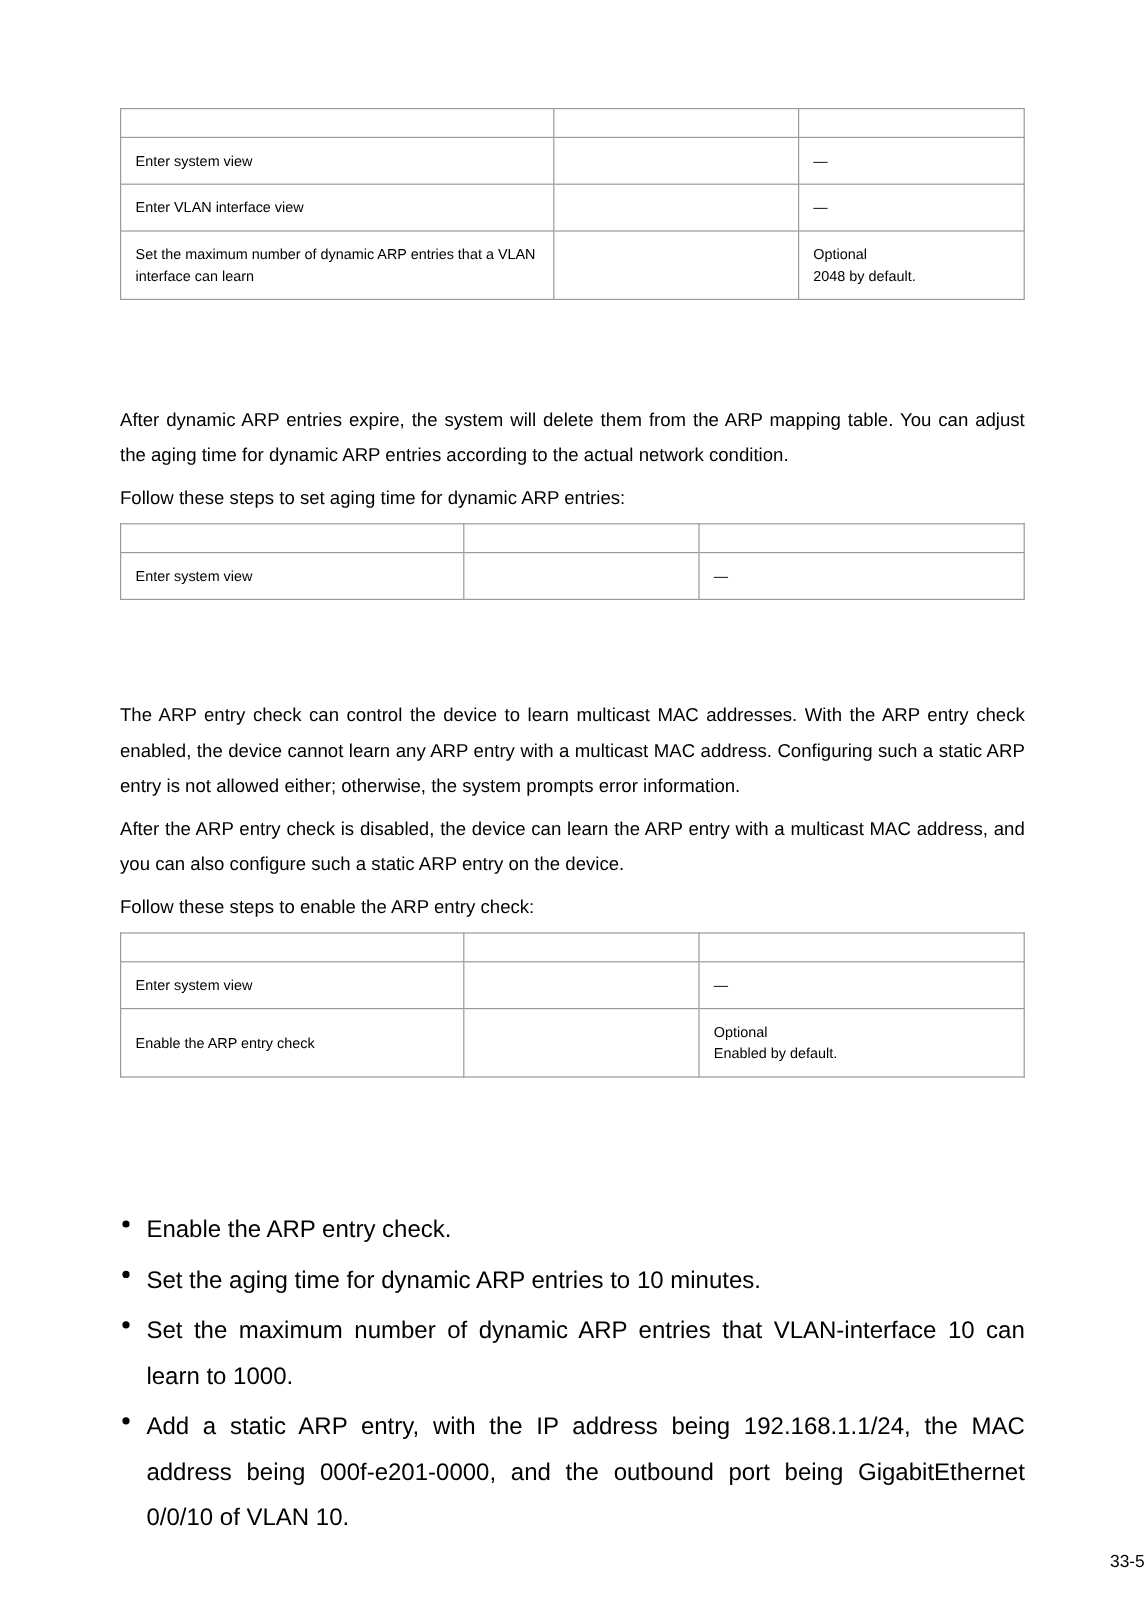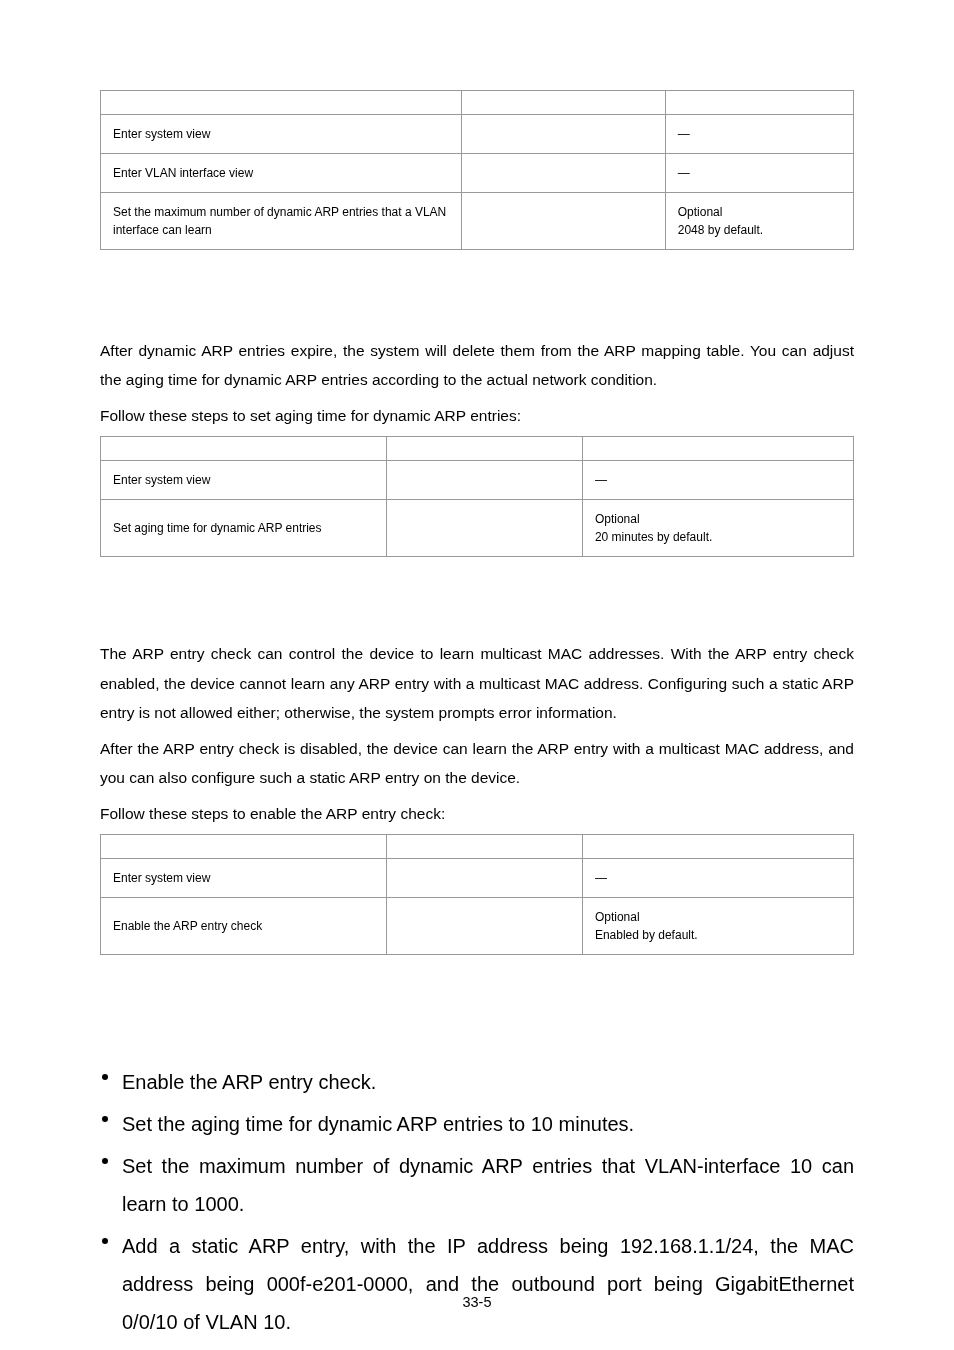--- a/index.html
+++ b/index.html
@@ -62,21 +62,21 @@
       height: 6px;
       background: #000;
       border-radius: 50%;
     }
     .dash { font-family: Arial, sans-serif; }
     .page-num {
       position: absolute;
       bottom: 40px;
       left: 0;
       width: 954px;
-      text-align: center;
+      text-align: right;
       font-size: 14.5px;
     }
   </style>
 </head>
 <body>
 
 <table>
   <colgroup>
       <col class="col-step">
       <col class="col-cmd">
@@ -128,28 +128,20 @@
         <th></th>
         <th></th>
       </tr>
     </thead>
   <tbody>
     <tr>
       <td>Enter system view</td>
       <td></td>
       <td><span class="dash">—</span></td>
     </tr>
-    <tr>
-      <td>Set aging time for dynamic ARP entries</td>
-      <td></td>
-      <td>
-        <div>Optional</div>
-        <div>20 minutes by default.</div>
-      </td>
-    </tr>
   </tbody>
 </table>
 
 <div class="section-gap-2"></div>
 
 <p class="para">The ARP entry check can control the device to learn multicast MAC addresses. With the ARP entry check enabled, the device cannot learn any ARP entry with a multicast MAC address. Configuring such a static ARP entry is not allowed either; otherwise, the system prompts error information.</p>
 <p class="para">After the ARP entry check is disabled, the device can learn the ARP entry with a multicast MAC address, and you can also configure such a static ARP entry on the device.</p>
 <p class="para">Follow these steps to enable the ARP entry check:</p>
 
 <table>

